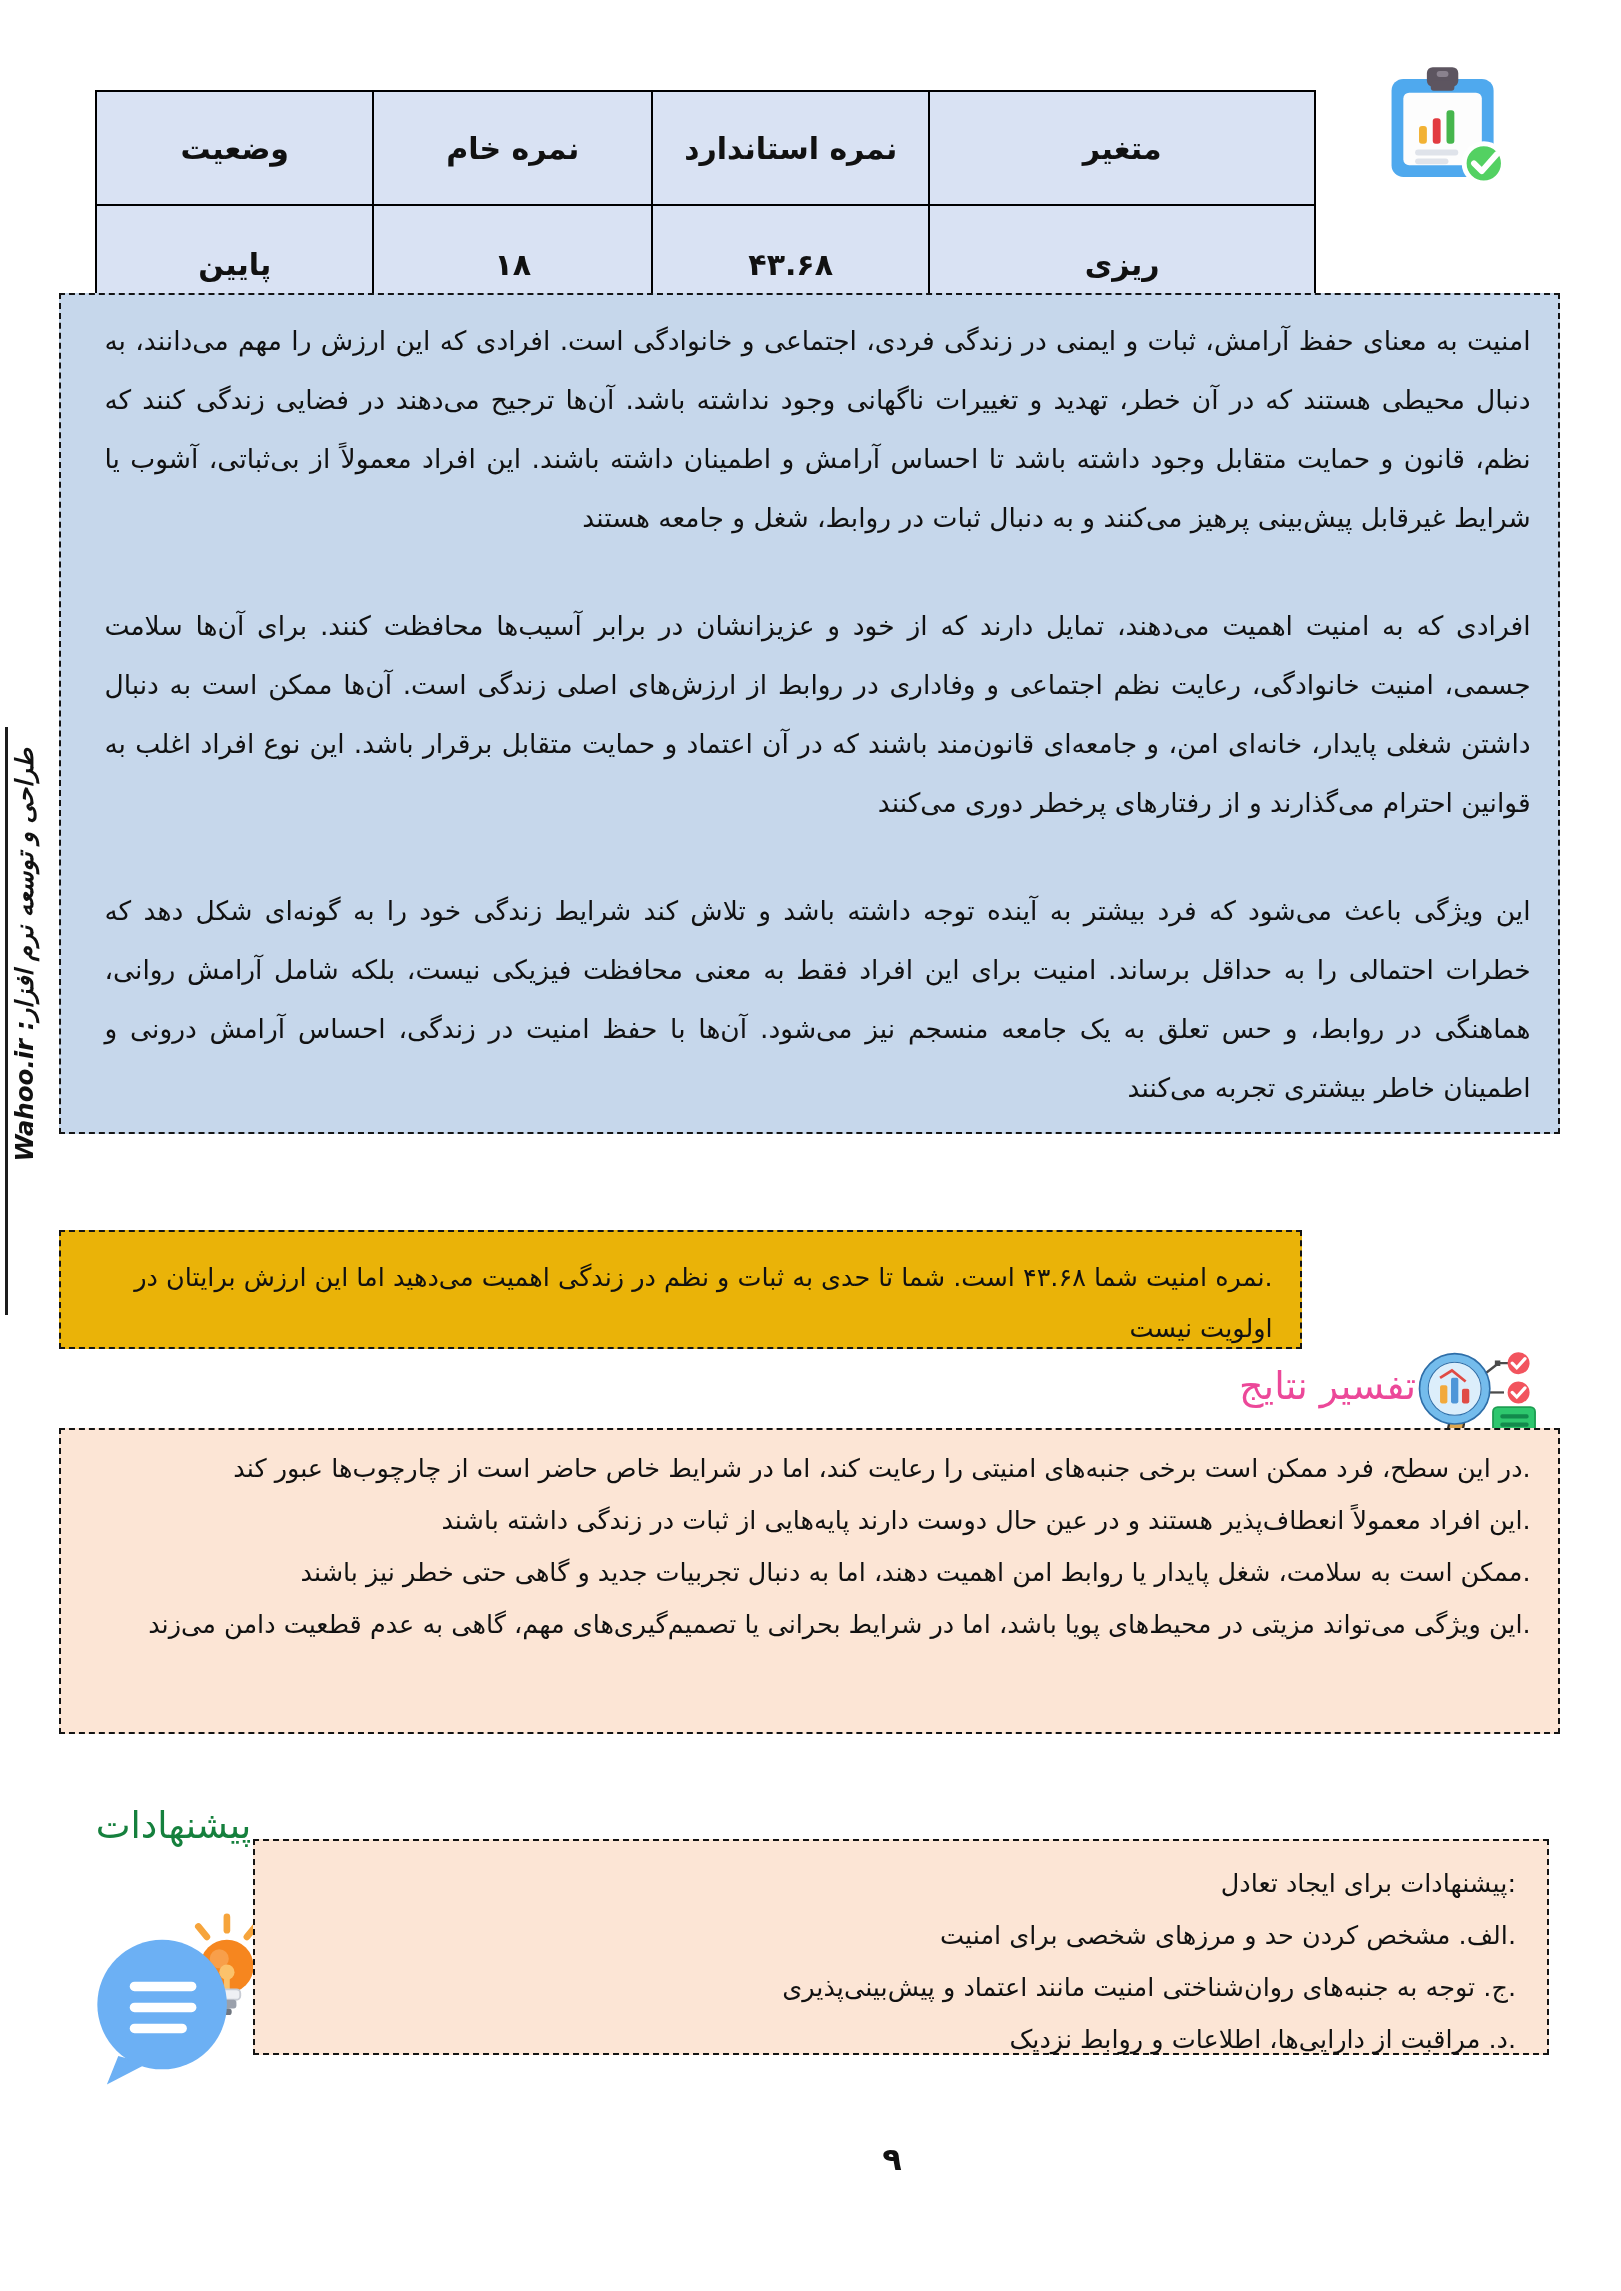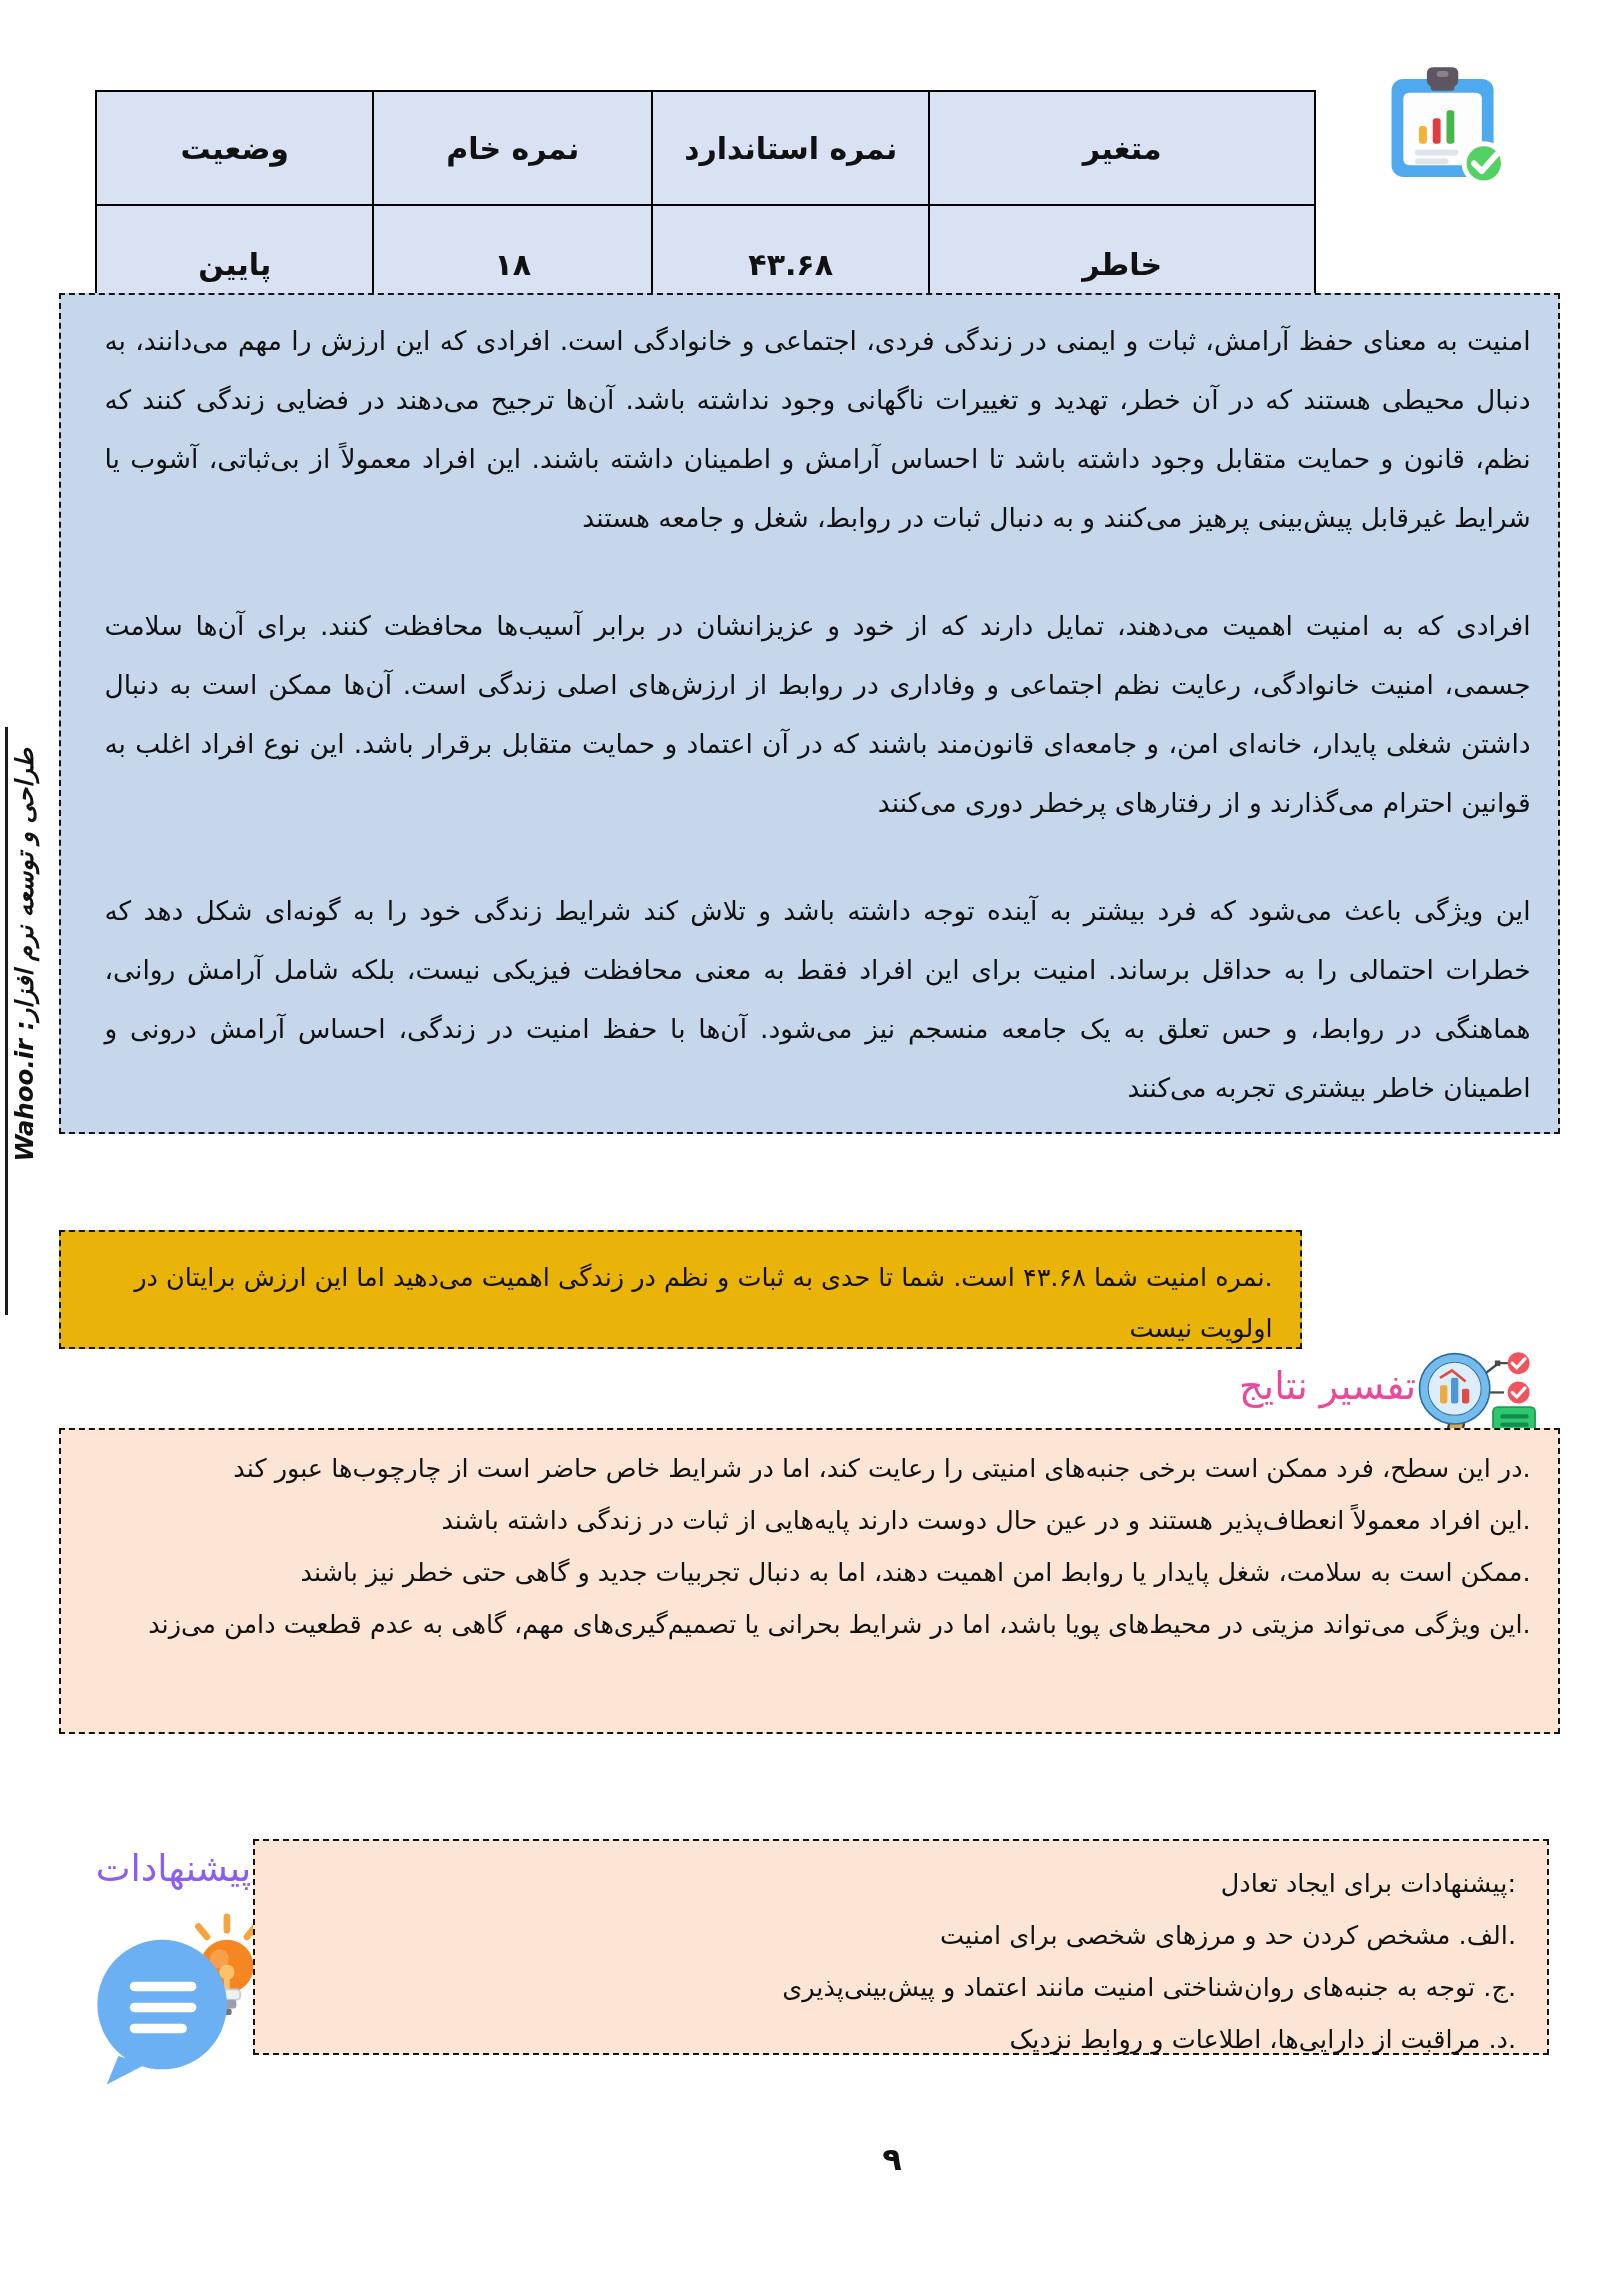--- a/index.html
+++ b/index.html
@@ -40,22 +40,22 @@
   }
   .magnifier-icon{position:absolute;left:1409px;top:1351px;}
   .interp-block{
     position:absolute;left:59px;top:1428px;width:1501px;height:306px;box-sizing:border-box;
     background:#fce5d5;border:2px dashed #141414;padding:11.8px 27.4px 0 27.4px;
     font-size:25.5px;line-height:52px;
   }
   .interp-block p{margin:0;}
   
   .sugg-label{
-    position:absolute;left:90px;top:1847px;width:167px;
-    font-size:37px;text-align:center;color:#8b5cf6;
+    position:absolute;left:90px;top:1804px;width:167px;
+    font-size:37px;text-align:center;color:#15803d;
   }
   .chat-icon{position:absolute;left:84px;top:1903px;}
   .sugg-box{
     position:absolute;left:253px;top:1839px;width:1296px;height:216px;box-sizing:border-box;
     background:#fce5d5;border:2px dashed #141414;padding:15.7px 31px 0 31px;
     font-size:25.5px;line-height:52px;
   }
   .sugg-box p{margin:0;}
   
   .page-number{
@@ -82,21 +82,21 @@
         <col style="width:277px">
     </colgroup>
     <tbody>
         <tr>
       <th>متغیر</th>
       <th>نمره استاندارد</th>
       <th>نمره خام</th>
       <th>وضعیت</th>
     </tr>
     <tr>
-      <td>خاطر</td>
+      <td>ریزی</td>
       <td>۴۳.۶۸</td>
       <td>۱۸</td>
       <td>پایین</td>
     </tr>
   </tbody>
     </table>
 
   <svg class="clipboard-icon" width="157" height="123" viewBox="0 0 160 125">
     <rect x="24" y="14" width="104" height="100" rx="12" fill="#4fa9ee"></rect>
     <rect x="36" y="28" width="80" height="74" rx="6" fill="#fdfdfd"></rect>

